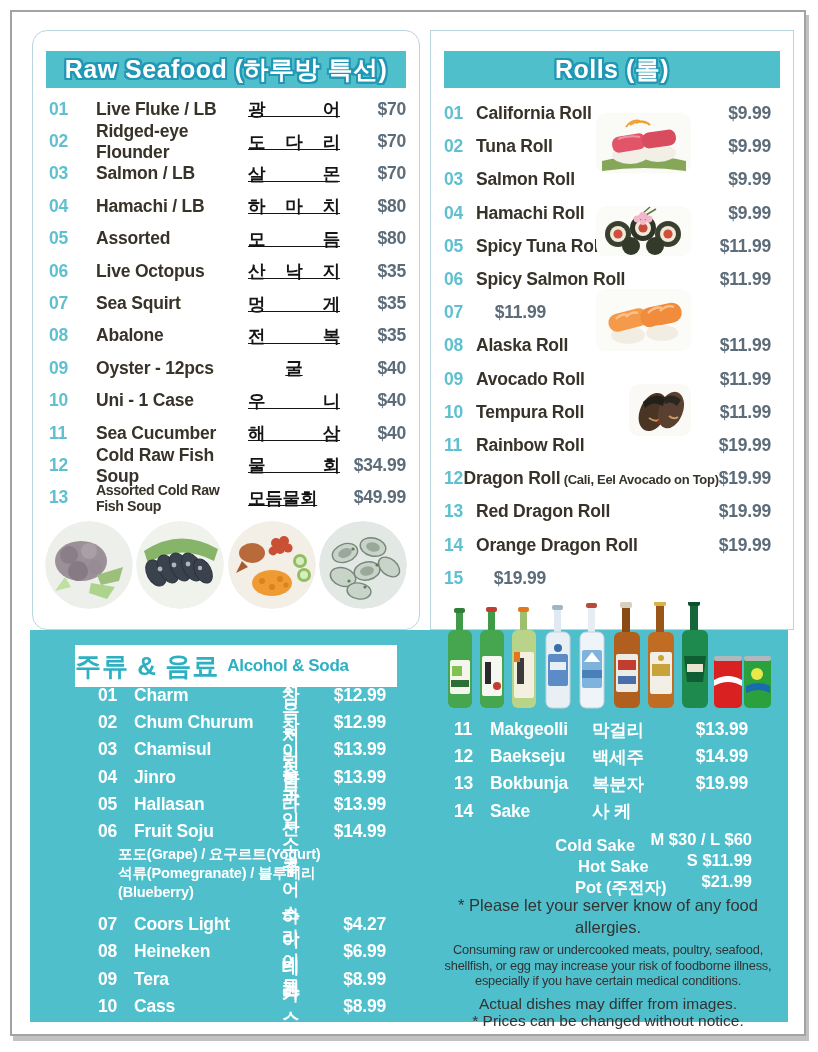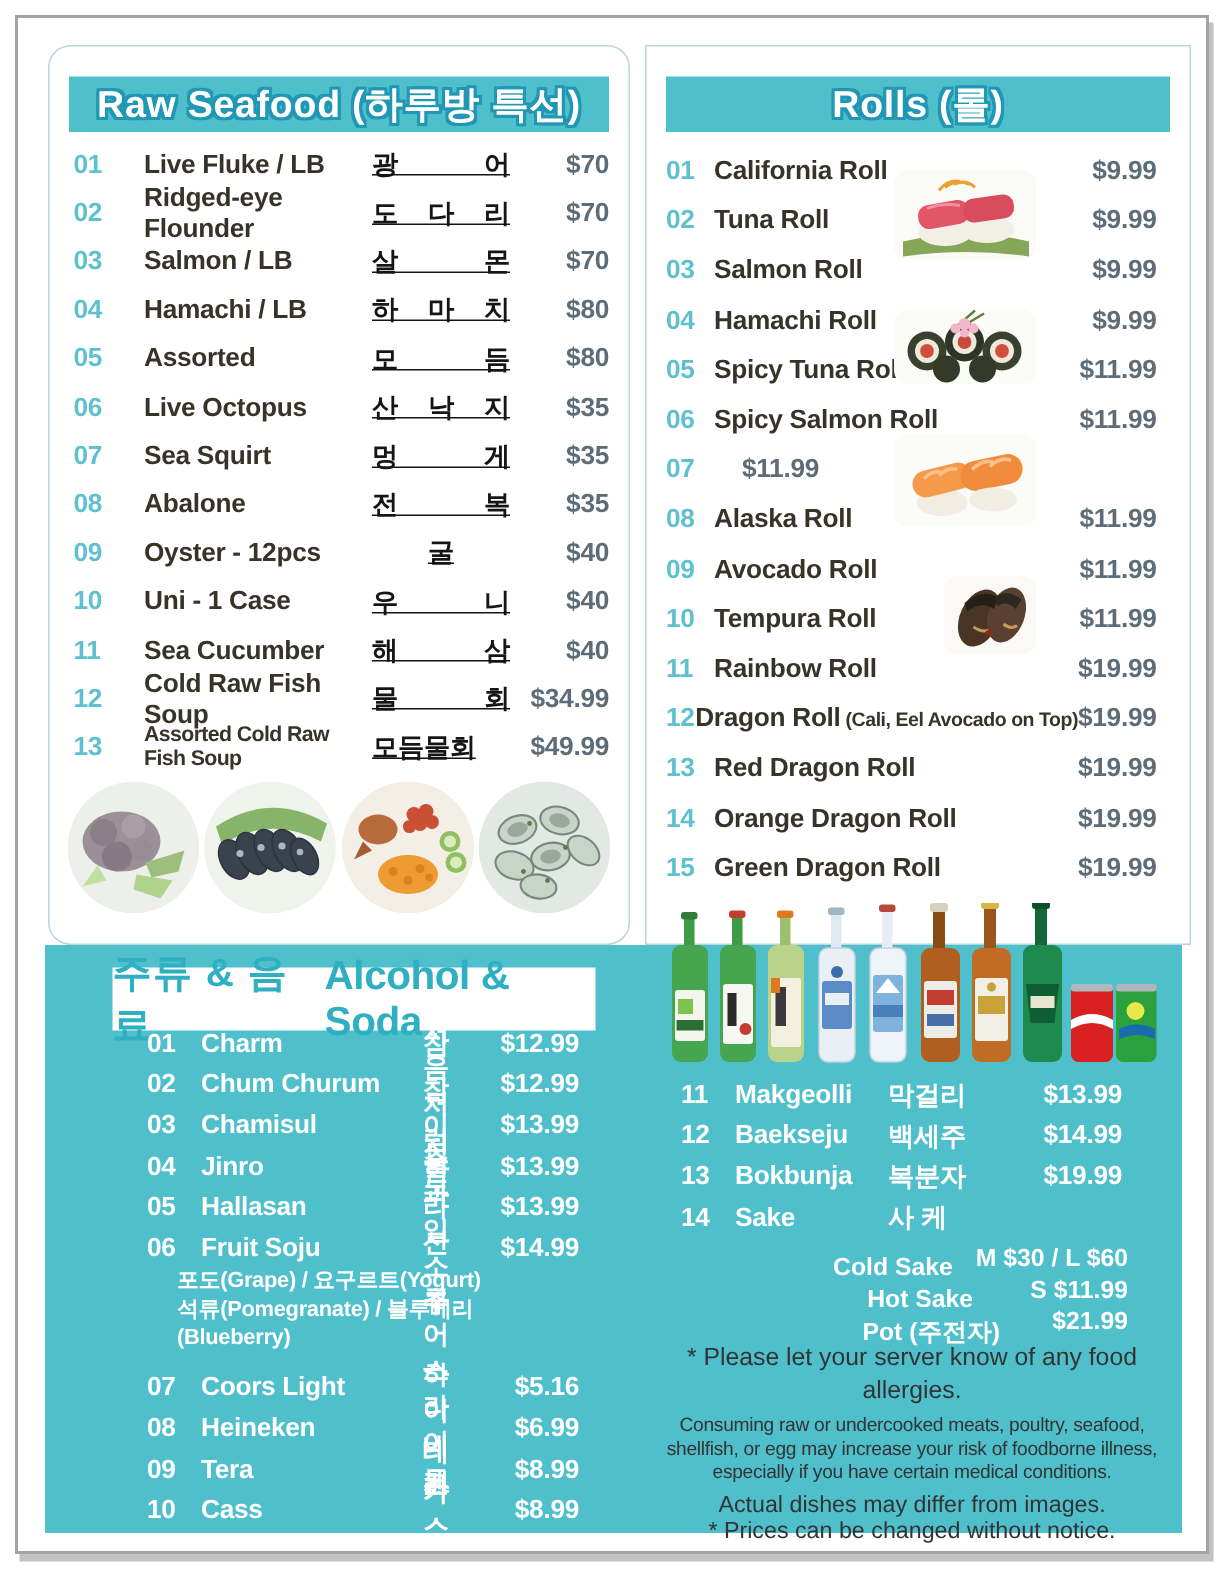--- a/index.html
+++ b/index.html
@@ -27,21 +27,21 @@
   .orow{display:flex;align-items:center;height:33.2px;font-size:17.5px;font-weight:bold;letter-spacing:-.2px;}
   .orow .num{width:32px;color:var(--num);}
   .orow .nm{flex:1;color:var(--ink);white-space:nowrap;}
   .orow .note{font-size:13px;font-weight:bold;color:var(--ink);letter-spacing:-.3px;}
   .orow .pr{width:70px;text-align:right;color:var(--price);}
   .thumb{position:absolute;border-radius:10px;overflow:hidden;}
   
   .alcohol{position:absolute;left:18px;top:618px;width:758px;height:392px;background:var(--teal);}
   .alc-hdr{position:absolute;left:45px;top:15px;width:322px;height:42px;background:#fff;display:flex;align-items:center;justify-content:flex-start;gap:8px;}
   .alc-hdr .kr-t{color:var(--hteal);font-size:26px;font-weight:bold;letter-spacing:1px;}
-  .alc-hdr .en-t{color:var(--hteal);font-size:27px;font-weight:bold;letter-spacing:-.3px;}
+  .alc-hdr .en-t{color:var(--hteal);font-size:17px;font-weight:bold;letter-spacing:-.3px;}
   #alc-left{position:absolute;left:68px;top:52px;width:288px;}
   #alc-right{position:absolute;left:424px;top:86px;width:294px;}
   .arow{display:flex;align-items:center;height:27.2px;font-size:17.5px;font-weight:bold;color:#fff;letter-spacing:-.2px;}
   .arow .anum{width:36px;}
   #alc-left .anm{width:148px;}
   #alc-right .anm{width:102px;}
   #alc-left .akr{flex:1;}
   #alc-right .akr{width:96px;}
   .arow .apr{flex:1;text-align:right;}
   #alc-left .apr{flex:none;width:82px;text-align:right;}
@@ -295,21 +295,20 @@
           <span class="nm">Red Dragon Roll</span>
           <span class="pr">$19.99</span>
         </div>
         <div class="orow">
           <span class="num">14</span>
           <span class="nm">Orange Dragon Roll</span>
           <span class="pr">$19.99</span>
         </div>
         <div class="orow">
           <span class="num">15</span>
-          <span class="nm">Green Dragon Roll</span>
           <span class="pr">$19.99</span>
         </div>
       </div>
 
     <div class="thumb" style="left:165px;top:82px;">
       <svg width="95" height="60" viewBox="0 0 95 60">
         <rect width="95" height="60" rx="9" fill="#fafaf6"></rect>
         <path d="M6 48 Q48 38 90 48 L90 58 Q48 52 6 58 Z" fill="#86a758"></path>
         <ellipse cx="34" cy="42" rx="18" ry="9" fill="#f2efe7"></ellipse>
         <ellipse cx="62" cy="40" rx="18" ry="9" fill="#f2efe7"></ellipse>
@@ -424,21 +423,21 @@
           <span class="anm">Fruit Soju</span>
           <span class="akr">과일소주</span>
           <span class="apr">$14.99</span>
         </div>
         <div class="subnote">포도(Grape) / 요구르트(Yogurt)</div>
         <div class="subnote">석류(Pomegranate) / 블루베리(Blueberry)</div>
         <div class="arow">
           <span class="anum">07</span>
           <span class="anm">Coors Light</span>
           <span class="akr">쿠어스 라이트</span>
-          <span class="apr">$5.16</span>
+          <span class="apr">$4.27</span>
         </div>
         <div class="arow">
           <span class="anum">08</span>
           <span class="anm">Heineken</span>
           <span class="akr">하이네켄</span>
           <span class="apr">$6.99</span>
         </div>
         <div class="arow">
           <span class="anum">09</span>
           <span class="anm">Tera</span>

